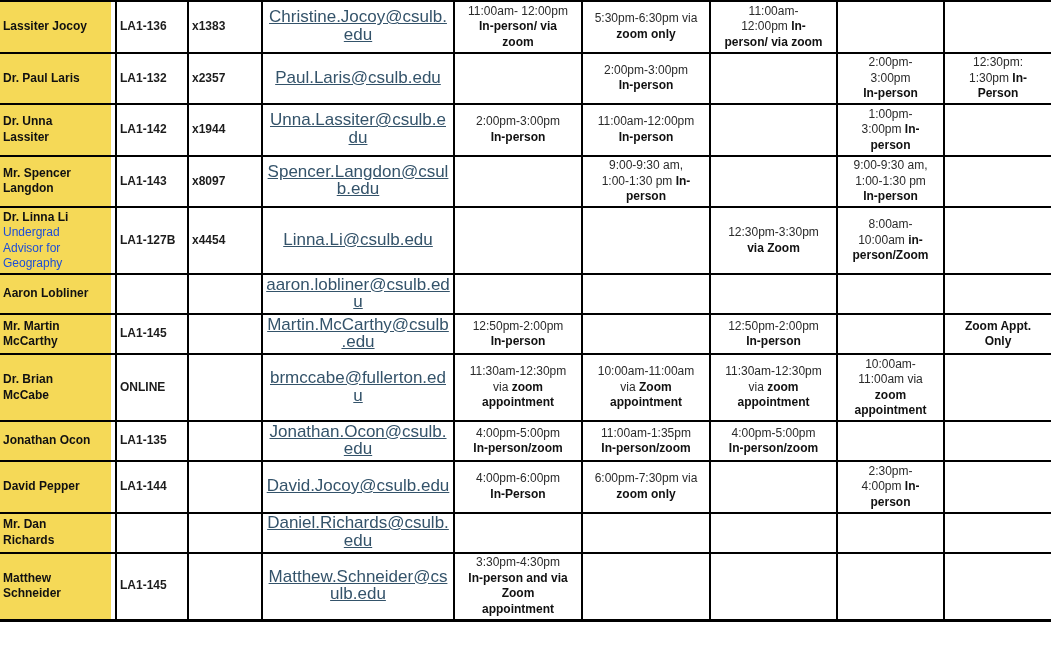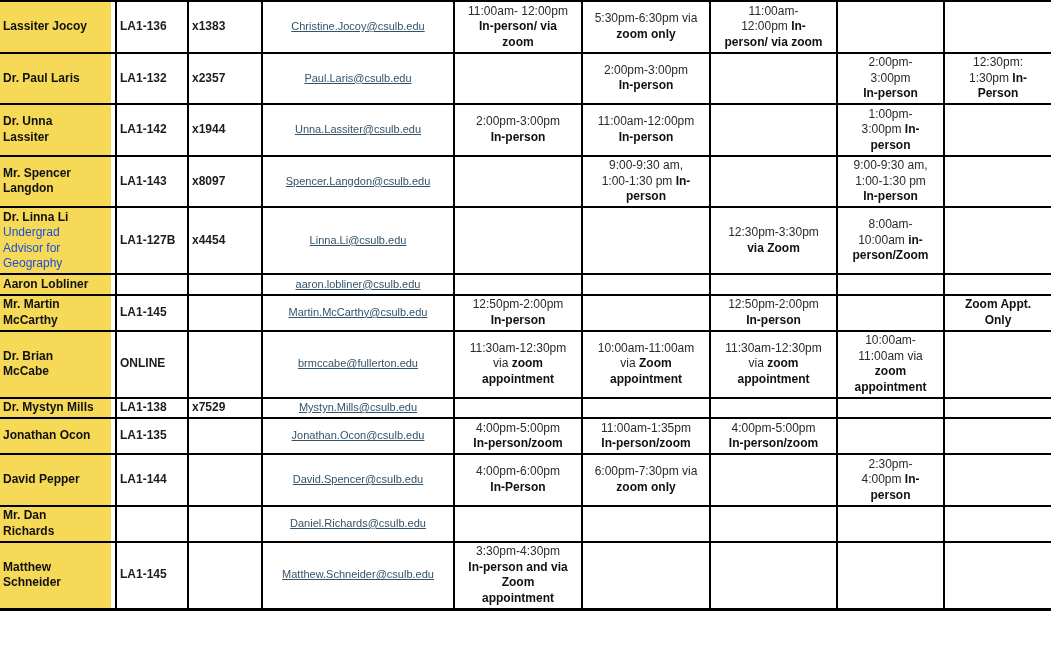--- a/index.html
+++ b/index.html
@@ -54,21 +54,21 @@
   }
   td.office-cell, td.ext-cell {
     text-align: left;
     font-weight: 700;
     color: #111111;
   }
   td.email-cell { text-align: center; }
   a.email-link {
     color: #34536a;
     text-decoration: underline;
-    font-size: 11px;
+    font-size: 17px;
     overflow-wrap: anywhere;
     cursor: pointer;
   }
   td.slot-cell { text-align: center; }
   .ht { white-space: pre-line; color: #2a2a2a; font-weight: 400; }
   .hb { white-space: pre-line; color: #111111; font-weight: 700; }
 </style>
 </head>
 <body>
 
@@ -225,54 +225,41 @@
 via </span><span class="hb">zoom
 appointment</span></td>
           <td class="slot-cell"><span class="ht">10:00am-
 11:00am via
 </span><span class="hb">zoom
 appointment</span></td>
           <td class="slot-cell"></td>
         </tr>
         <tr>
           <td class="name-cell">
-            <span class="fname">Dr. Mystyn Mills</span>
-          </td>
-          <td class="office-cell">LA1-138</td>
-          <td class="ext-cell">x7529</td>
-          <td class="email-cell"><a class="email-link" href="#">Mystyn.Mills@csulb.edu</a></td>
-          <td class="slot-cell"></td>
-          <td class="slot-cell"></td>
-          <td class="slot-cell"></td>
-          <td class="slot-cell"></td>
-          <td class="slot-cell"></td>
-        </tr>
-        <tr>
-          <td class="name-cell">
             <span class="fname">Jonathan Ocon</span>
           </td>
           <td class="office-cell">LA1-135</td>
           <td class="ext-cell"></td>
           <td class="email-cell"><a class="email-link" href="#">Jonathan.Ocon@csulb.edu</a></td>
           <td class="slot-cell"><span class="ht">4:00pm-5:00pm
 </span><span class="hb">In-person/zoom</span></td>
           <td class="slot-cell"><span class="ht">11:00am-1:35pm
 </span><span class="hb">In-person/zoom</span></td>
           <td class="slot-cell"><span class="ht">4:00pm-5:00pm
 </span><span class="hb">In-person/zoom</span></td>
           <td class="slot-cell"></td>
           <td class="slot-cell"></td>
         </tr>
         <tr>
           <td class="name-cell">
             <span class="fname">David Pepper</span>
           </td>
           <td class="office-cell">LA1-144</td>
           <td class="ext-cell"></td>
-          <td class="email-cell"><a class="email-link" href="#">David.Spencer@csulb.edu</a></td>
+          <td class="email-cell"><a class="email-link" href="#">David.Jocoy@csulb.edu</a></td>
           <td class="slot-cell"><span class="ht">4:00pm-6:00pm
 </span><span class="hb">In-Person</span></td>
           <td class="slot-cell"><span class="ht">6:00pm-7:30pm via
 </span><span class="hb">zoom only</span></td>
           <td class="slot-cell"></td>
           <td class="slot-cell"><span class="ht">2:30pm-
 4:00pm </span><span class="hb">In-
 person</span></td>
           <td class="slot-cell"></td>
         </tr>

